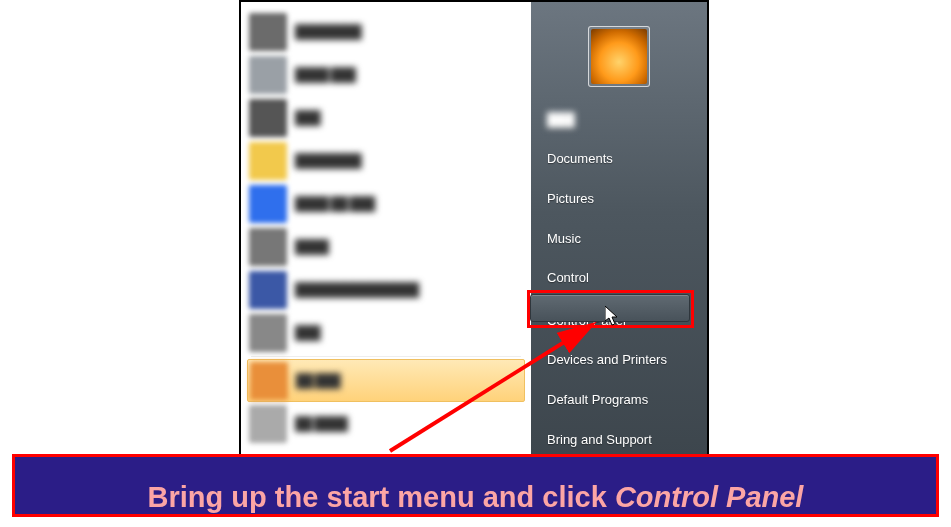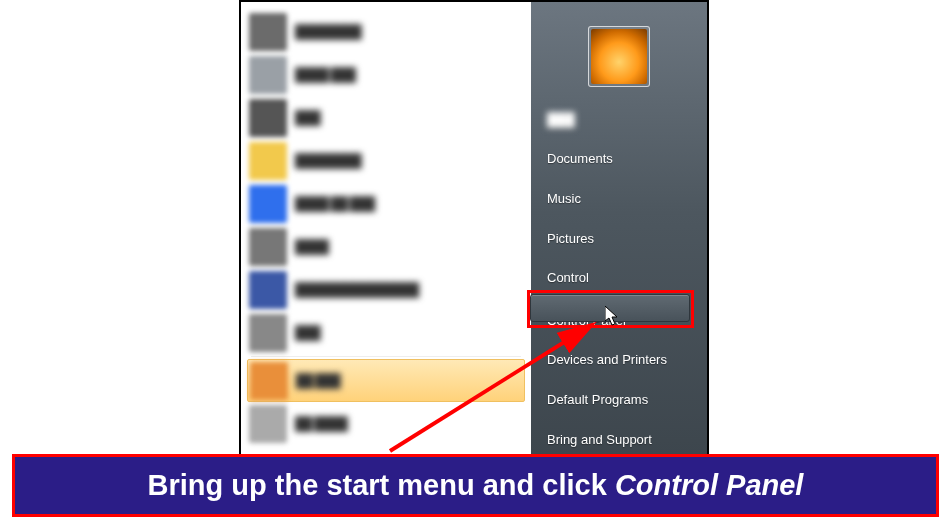--- a/index.html
+++ b/index.html
@@ -14,21 +14,21 @@
     .right-pane { flex: 1; background: linear-gradient(180deg, #6c7680 0%, #4d575f 45%, #3c454c 100%); color: #fff; padding: 22px 12px 10px 12px; display: flex; flex-direction: column; position: relative; justify-content: center; }
     .avatar-wrap { width: 62px; height: 62px; border: 1px solid rgba(255,255,255,.7); padding: 2px; border-radius: 3px; margin: 2px auto 12px; background: rgba(255,255,255,.1); }
     .avatar { width: 100%; height: 100%; background: radial-gradient(circle at 50% 60%, #ffd36b 0%, #ff9a1a 45%, #cf6b00 70%, #7a3b00 100%); border-radius: 2px; }
     .r-item { height: 40px; display: flex; align-items: center; font-size: 13px; padding-left: 4px; cursor: pointer; text-shadow: 0 1px 1px rgba(0,0,0,.4); }
     .r-blur { filter: blur(3px); }
     .highlight-box { position: absolute; border: 3px solid #f00; pointer-events: none; }
     .control-highlight { left: 527px; top: 290px; width: 167px; height: 38px; }
     .cp-hover { position:absolute; left:530px; top:294px; width:160px; height:28px; background:linear-gradient(#606a72,#48525a); border-radius:3px; border:1px solid #2f363c; box-shadow:inset 0 1px 0 rgba(255,255,255,.2); pointer-events:none; }
     .cursor { position:absolute; left:605px; top:306px; width:15px; height:21px; pointer-events:none; z-index:10; }
     .arrow-svg { position:absolute; left:380px; top:316px; width:230px; height:140px; pointer-events:none; z-index:6; }
-    .caption { position:absolute; left:12px; top:454px; width:927px; height:63px; background:#2b1d87; border:3px solid #f00; display:flex; align-items:center; justify-content:center; color:#ffffff; font-size:29px; font-weight:600; z-index:5; }
+    .caption { position:absolute; left:12px; top:454px; width:927px; height:63px; background:#2b1d87; border:3px solid #f00; display:flex; align-items:flex-end; justify-content:center; color:#fca5a5; font-size:29px; font-weight:600; z-index:5; }
     .caption em { font-style: italic; font-weight:600; }
   </style>
 </head>
 <body>
 
 <div class="frame">
   <div class="left-pane" id="programs">
       <div class="prog-item">
         <div class="prog-icon" style="background: rgb(107, 107, 107); filter: blur(2.5px);"></div>
         <span class="prog-label">████████</span>
@@ -70,22 +70,22 @@
         <div class="prog-icon" style="background: rgb(170, 170, 170); filter: blur(2.5px);"></div>
         <span class="prog-label">██ ████</span>
       </div>
     </div>
   <div class="right-pane">
     <div class="avatar-wrap">
       <div class="avatar"></div>
     </div>
     <div class="r-item r-blur">███</div>
     <div class="r-item">Documents</div>
+    <div class="r-item">Pictures</div>
     <div class="r-item">Music</div>
-    <div class="r-item">Pictures</div>
     <div class="r-item">Control</div>
     <div class="r-item" style="margin-top:3px">Control Panel</div>
     <div class="r-item">Devices and Printers</div>
     <div class="r-item">Default Programs</div>
     <div class="r-item">Bring and Support</div>
   </div>
 </div>
 
 <div class="cp-hover"></div>
 <div class="highlight-box control-highlight"></div>

